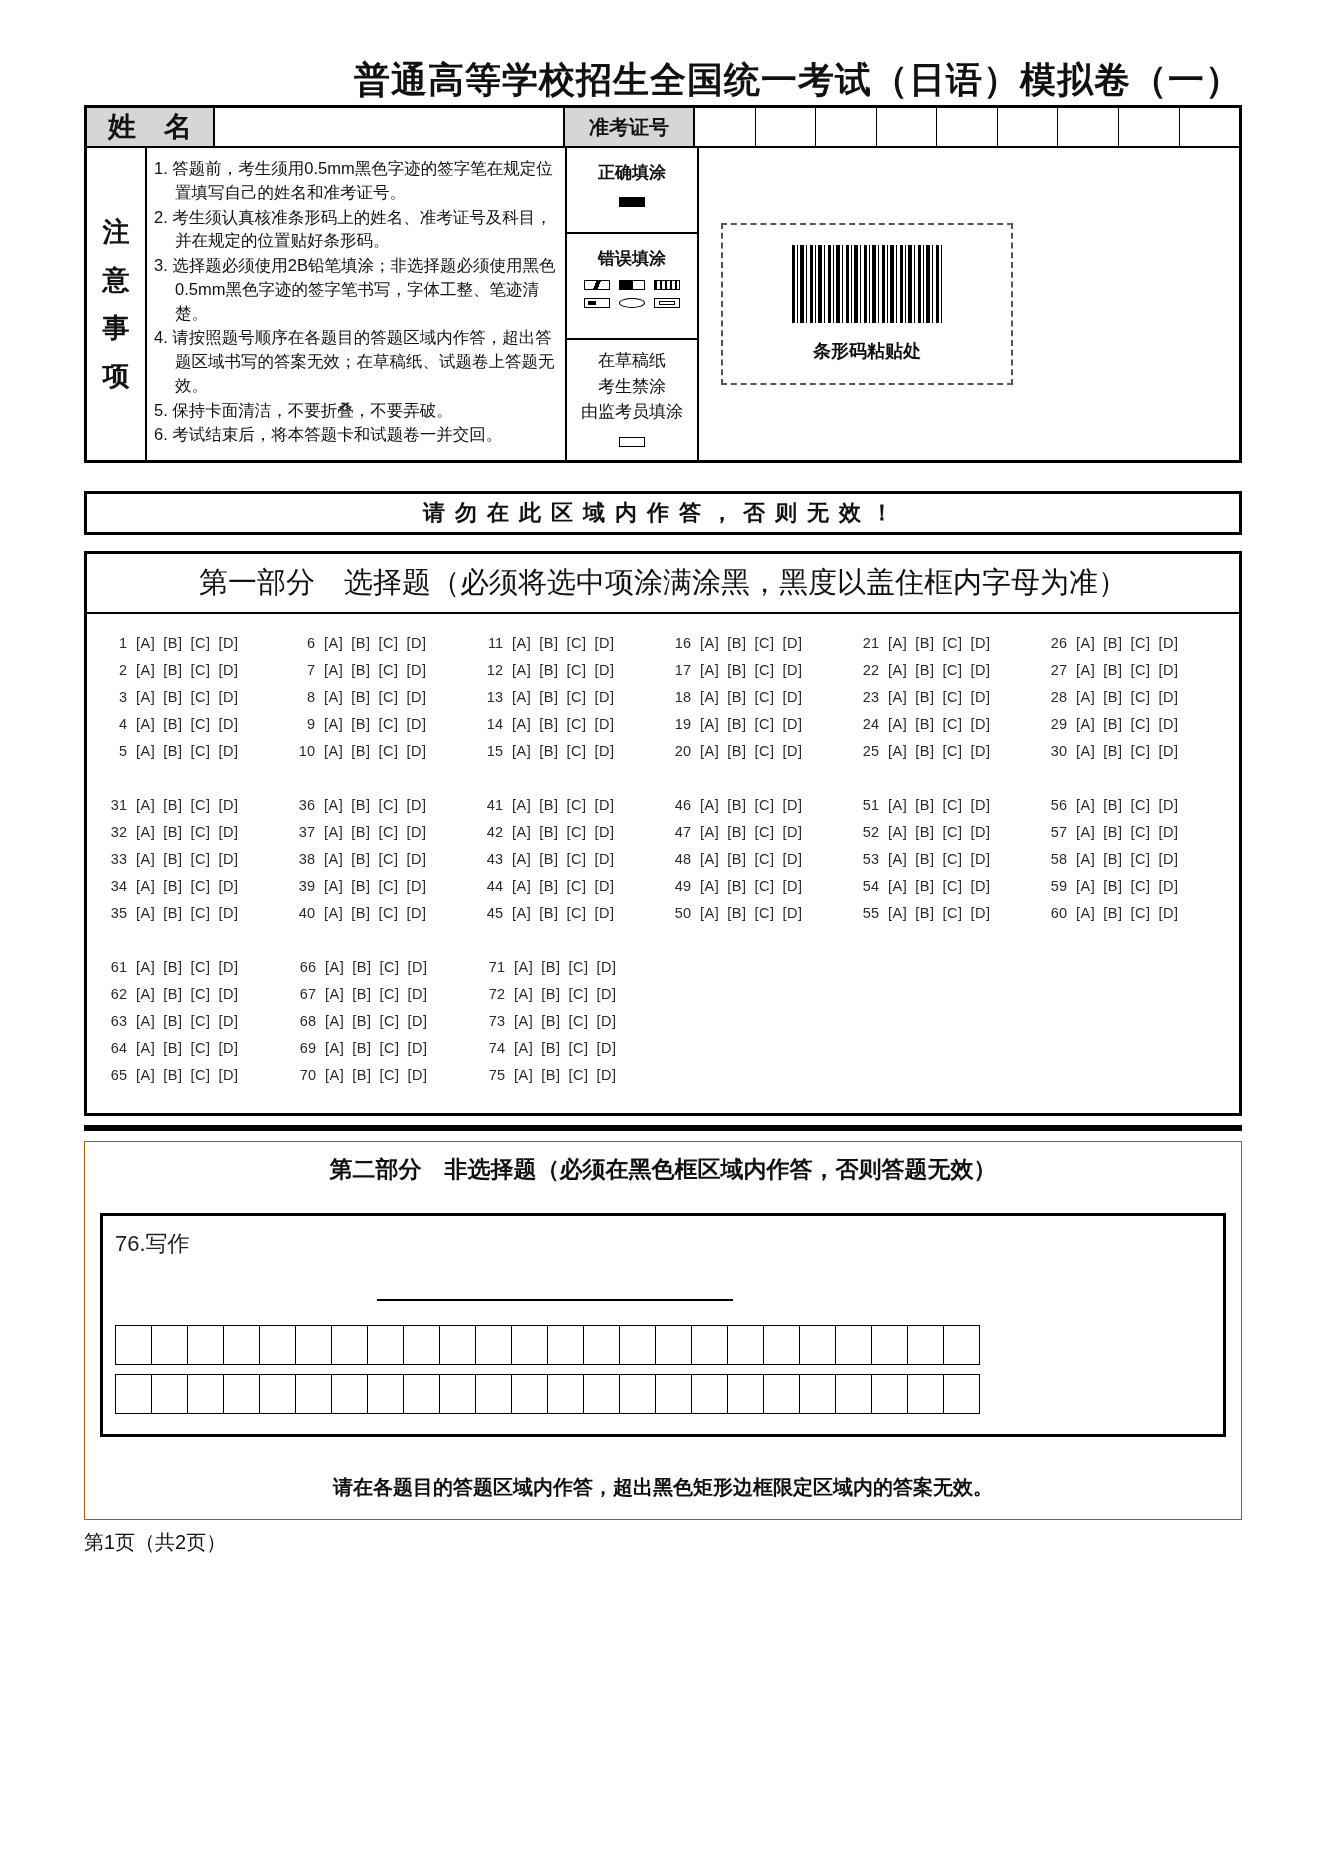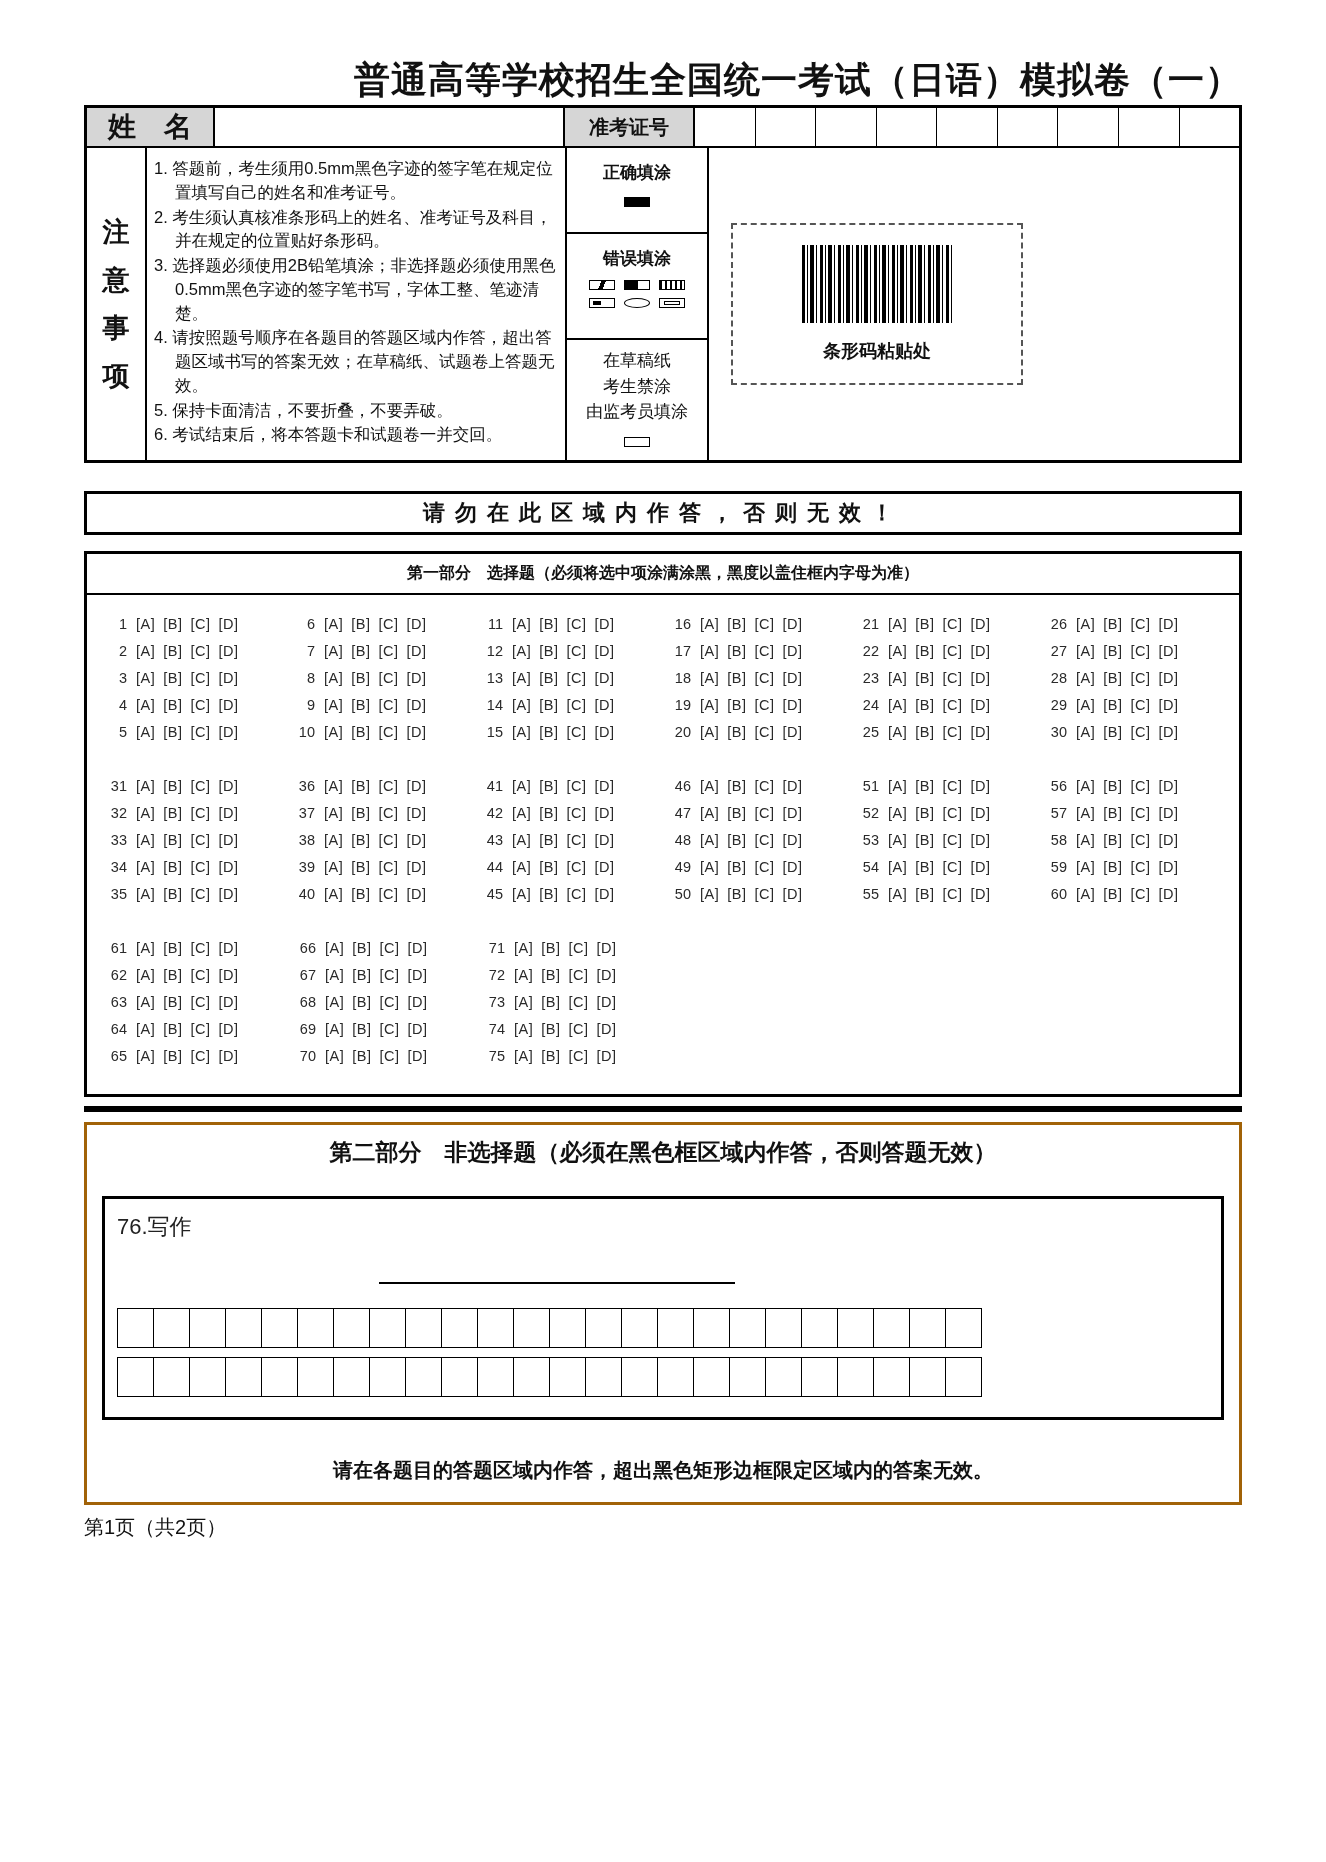--- a/index.html
+++ b/index.html
@@ -17,21 +17,21 @@
   .cell-exam-label{width:130px;background:#d6d6d6;border-right:2px solid #000;display:flex;align-items:center;justify-content:center;font-size:20px;font-weight:bold}
   .exam-cells{flex:1;display:flex}
   .exam-cell{flex:1;background:#fff}
   .exam-cell:not(:last-child){border-right:1px solid #000}
 
   .info-body{display:flex;height:312px}
   .notice-col{width:60px;border-right:2px solid #000;display:flex;flex-direction:column;align-items:center;justify-content:center;gap:12px;font-size:27px;font-weight:bold}
   .notice-list{width:420px;border-right:2px solid #000;padding:9px 9px 6px 7px;font-size:16.5px;line-height:1.44;list-style:none}
   .notice-list li{padding-left:21px;text-indent:-21px;margin-bottom:1px}
 
-  .fill-col{width:142px;border-right:2px solid #000;display:flex;flex-direction:column;text-align:center;font-size:17px}
+  .fill-col{width:132px;border-right:2px solid #000;display:flex;flex-direction:column;text-align:center;font-size:17px}
   .fill-sec{padding-top:13px}
   .fill-sec.correct{height:86px;border-bottom:2px solid #000}
   .fill-sec.wrong{height:106px;border-bottom:2px solid #000}
   .fill-sec.absent{flex:1;line-height:1.5;padding-top:8px}
   .fill-label{font-weight:bold}
   .mark{display:inline-block;width:26px;height:10px;border:1px solid #000;background:#fff;vertical-align:middle}
   .mark.filled{background:#000;border-color:#000;margin-top:13px}
   .mark.empty{margin-top:8px}
   .wrong-marks{display:grid;grid-template-columns:repeat(3,26px);gap:8px 9px;justify-content:center;margin-top:10px}
   .wm{width:26px;height:10px;border:1px solid #000;position:relative;background:#fff}
@@ -43,31 +43,31 @@
   .wm.thin::after{content:"";position:absolute;left:4px;top:2px;right:4px;bottom:2px;border:1px solid #000}
 
   .barcode-area{flex:1;display:flex;align-items:center;justify-content:flex-start}
   .barcode-box{width:292px;height:162px;margin-left:22px;border:2px dashed #555;display:flex;flex-direction:column;align-items:center;justify-content:center;gap:16px;background:#fff}
   .barcode-stripes{width:150px;height:78px;background:repeating-linear-gradient(90deg,#000 0 3px,#fff 3px 5px,#000 5px 6px,#fff 6px 8px,#000 8px 12px,#fff 12px 14px,#000 14px 15px,#fff 15px 18px)}
   .barcode-label{font-size:18px;font-weight:bold}
 
   .warning-box{margin-top:28px;border:3px solid #000;height:44px;display:flex;align-items:center;justify-content:center;font-size:22px;font-weight:bold;letter-spacing:10px}
 
   .part-box{margin-top:16px;border:3px solid #000}
-  .part1-title{text-align:center;font-size:16px;font-weight:bold;padding:9px 0;border-bottom:2px solid #000}
+  .part1-title{text-align:center;font-size:29px;font-weight:normal;padding:9px 0;border-bottom:2px solid #000}
   .bubbles{padding:20px 8px 6px 16px}
   .bubble-block{display:flex;margin-bottom:27px}
   .bubble-block:last-child{margin-bottom:14px}
   .bubble-col{width:189px}
   .q{display:flex;align-items:center;height:18px;margin-bottom:9px;font-size:14.5px;color:#2a2a2a}
   .qnum{width:24px;text-align:right;margin-right:9px}
   .qopt{margin-right:8px;letter-spacing:0.5px;white-space:nowrap}
 
   .thick-sep{height:6px;background:#000;margin-top:9px}
-  .part2-box{margin-top:10px;border:3px solid #a16207;padding-bottom:4px}
+  .part2-box{margin-top:10px;border:1px solid #a16207;padding-bottom:4px}
   .part2-title{text-align:center;font-size:23px;font-weight:bold;padding:12px 0}
   .essay-box{border:3px solid #000;margin:16px 15px;padding:13px 12px 20px}
   .q76{font-size:22px;color:#222}
   .essay-title-line{width:356px;border-bottom:2px solid #000;margin:40px 0 24px 262px}
   .grid-row{display:flex;margin-top:9px}
   .gcell{width:37px;height:40px;border:1px solid #000;margin-left:-1px;background:#fff}
   .gcell:first-child{margin-left:0}
   .part2-note{text-align:center;font-size:20px;font-weight:bold;padding:21px 0 14px}
   .page-footer{font-size:20px;margin-top:9px}
 </style>

